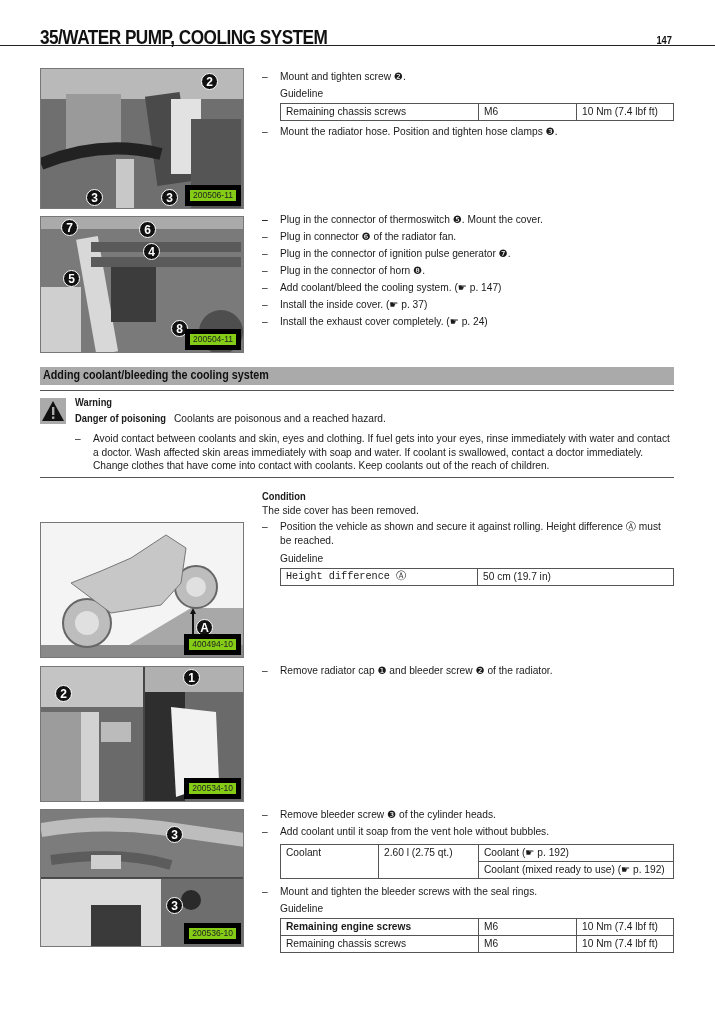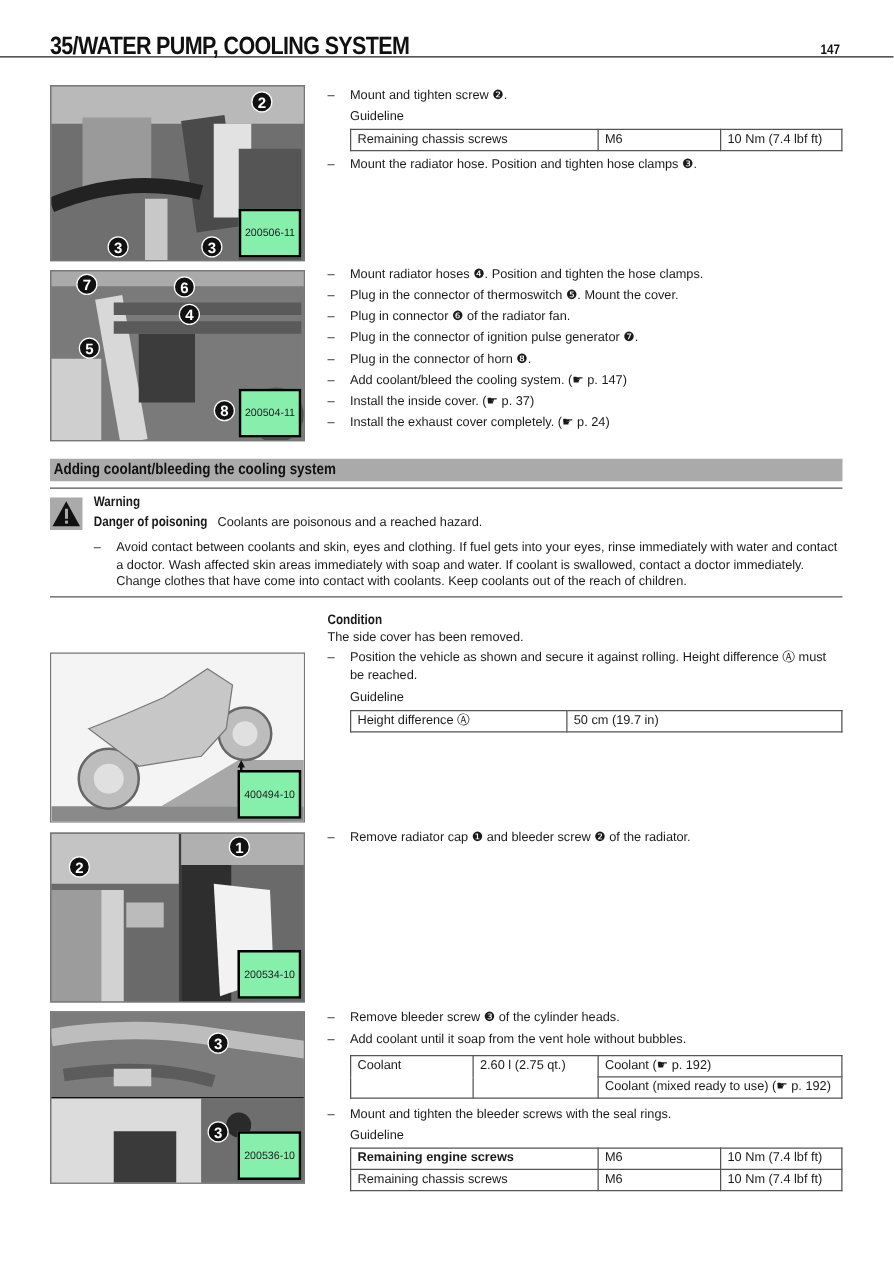--- a/index.html
+++ b/index.html
@@ -5,21 +5,21 @@
   * { box-sizing: border-box; margin: 0; padding: 0; }
   html, body { width: 715px; height: 1011px; background: #fff; overflow: hidden; }
   body { position: relative; font-family: "Liberation Sans", sans-serif; color: #1a1a1a; font-size: 10.2px; }
 
   .header { position: absolute; left: 0; top: 24px; width: 715px; height: 22px; border-bottom: 1.4px solid #222; }
   .header-title { position: absolute; left: 40px; top: 2px; font-family: "Liberation Sans", sans-serif; font-weight: bold; font-size: 20px; letter-spacing: -0.6px; transform: scaleX(0.86); transform-origin: left center; color: #111; }
   .page-num { position: absolute; right: 42px; top: 10px; font-weight: bold; font-size: 11px; transform: scaleX(0.85); color: #111; }
 
   .figure { position: absolute; left: 40px; border: 1px solid #777; background: #888; overflow: hidden; }
   .figure svg { position: absolute; left: 0; top: 0; }
-  .fig-id { position: absolute; right: 2px; bottom: 2px; background: #86efac; border: 2px solid #000000; font-size: 8.5px; padding: 12px 3px; line-height: 11px; color: #222; }
+  .fig-id { position: absolute; right: 2px; bottom: 2px; background: #84cc16; border: 5px solid #000000; font-size: 8.5px; padding: 0 3px; line-height: 11px; color: #222; }
   .callout { position: absolute; width: 17px; height: 17px; border-radius: 50%; background: #111; color: #fff; font-weight: bold; font-size: 12px; text-align: center; line-height: 17px; border: 1px solid #fff; }
 
   .steps { position: absolute; left: 262px; width: 412px; }
   .step { position: relative; padding-left: 18px; line-height: 17px; }
   .step .dash { position: absolute; left: 0; top: 0; }
   .guide-label { padding-left: 18px; line-height: 17px; }
 
   table.spec { border-collapse: collapse; margin-left: 18px; width: 394px; margin-top: 1px; margin-bottom: 2px; }
   table.spec td { border: 1px solid #555; padding: 1px 5px; line-height: 14px; vertical-align: top; }
 
@@ -90,21 +90,21 @@
       <td style="width:198px;">Remaining chassis screws</td>
       <td style="width:98px;">M6</td>
       <td>10 Nm (7.4 lbf ft)</td>
     </tr>
   </tbody>
     </table>
   <div class="step"><span class="dash">–</span><span>Mount the radiator hose. Position and tighten hose clamps ❸.</span></div>
 </div>
 
 <div class="steps" style="top:211px;">
-  <div class="step"><span class="dash">–</span><span>Mount radiator hoses ❹. Position and tighten the hose clamps.</span></div>
+  <div class="step"><span class="dash">–</span></div>
   <div class="step"><span class="dash">–</span><span>Plug in the connector of thermoswitch ❺. Mount the cover.</span></div>
   <div class="step"><span class="dash">–</span><span>Plug in connector ❻ of the radiator fan.</span></div>
   <div class="step"><span class="dash">–</span><span>Plug in the connector of ignition pulse generator ❼.</span></div>
   <div class="step"><span class="dash">–</span><span>Plug in the connector of horn ❽.</span></div>
   <div class="step"><span class="dash">–</span><span>Add coolant/bleed the cooling system. (☛ p. 147)</span></div>
   <div class="step"><span class="dash">–</span><span>Install the inside cover. (☛ p. 37)</span></div>
   <div class="step"><span class="dash">–</span><span>Install the exhaust cover completely. (☛ p. 24)</span></div>
 </div>
 
 <div class="section-bar">
@@ -126,21 +126,21 @@
 <div class="rule" style="top:477px;"></div>
 
 <div class="steps" style="top:489px;">
   <div class="cond-title">Condition</div>
   <div style="line-height:15px;">The side cover has been removed.</div>
   <div class="step" style="line-height:14px;margin-top:2px;"><span class="dash">–</span><span>Position the vehicle as shown and secure it against rolling. Height difference Ⓐ must be reached.</span></div>
   <div class="guide-label" style="margin-top:2px;">Guideline</div>
   <table class="spec">
     <tbody>
         <tr>
-      <td style="width:173px;">Height difference Ⓐ</td>
+      <td style="width:197px;font-family:Liberation Mono, monospace;">Height difference Ⓐ</td>
       <td>50 cm (19.7 in)</td>
     </tr>
   </tbody>
     </table>
 </div>
 
 <div class="figure" style="top:522px;width:204px;height:136px;background:#f2f2f2;">
   <svg width="204" height="136">
     <rect width="204" height="136" fill="#f4f4f4"></rect>
     <polygon points="88,122 150,85 204,85 204,122" fill="#a8a8a8"></polygon>

